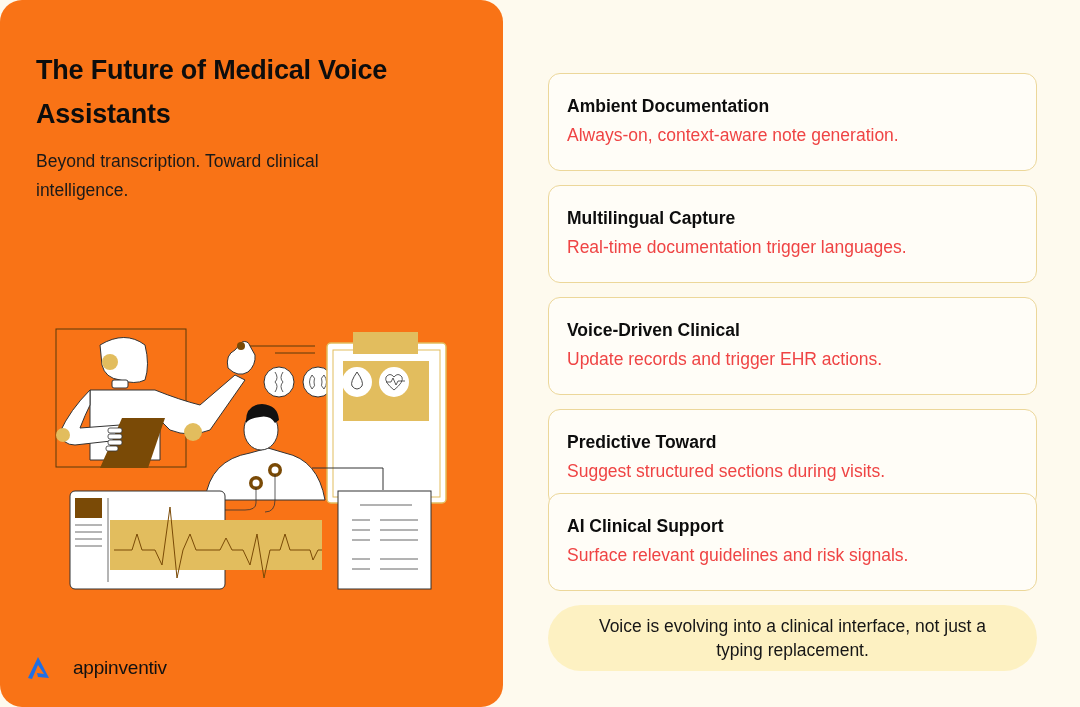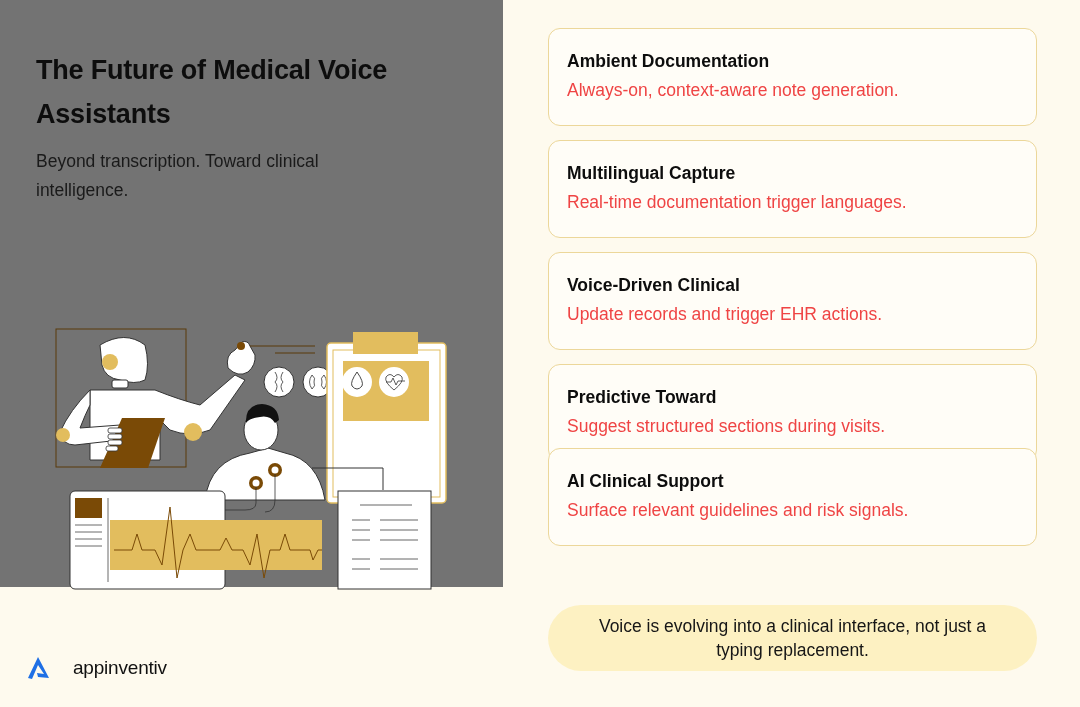--- a/index.html
+++ b/index.html
@@ -1,31 +1,31 @@
 <!DOCTYPE html>
 <html><head>
 <meta charset="utf-8">
 <style>
   * { box-sizing: border-box; margin: 0; padding: 0; }
   html, body { width: 1080px; height: 707px; overflow: hidden; }
   body { font-family: "Liberation Sans", sans-serif; color: #111; background: #fefaee; position: relative; }
 
-  .left-panel { position: absolute; left: 0; top: 0; width: 503px; height: 587px; background: #737373; }
+  .left-panel { position: absolute; left: 0; top: 0; width: 503px; height: 707px; background: #f97316; border-radius: 22px; }
   .right-panel { position: absolute; left: 503px; top: 0; width: 577px; height: 707px; background: #fefaee; }
 
   .title { position: absolute; left: 36px; top: 48px; width: 360px; font-size: 27px; line-height: 44px; font-weight: 700; color: #0d0d0d; letter-spacing: -0.2px; }
   .subtitle { position: absolute; left: 36px; top: 147px; width: 360px; font-size: 17.5px; line-height: 28.5px; color: #1a1a1a; }
 
   .illustration { position: absolute; left: 50px; top: 320px; width: 420px; height: 280px; }
 
   .brand { position: absolute; left: 24px; top: 654px; display: flex; align-items: center; gap: 21px; }
   .brand-mark { width: 28px; height: 28px; }
   .brand-name { font-size: 19px; font-weight: 400; color: #111; letter-spacing: -0.2px; }
 
-  .card { position: absolute; left: 548px; width: 489px; height: 98px; background: #fffdf7; border: 1px solid #ecd79a; border-radius: 12px; padding: 0 18px; }
+  .card { position: absolute; left: 548px; width: 489px; height: 98px; background: #fffdf7; border: 1px solid #ecd79a; border-radius: 12px; padding: 0 18px; margin-top: 45px; }
   .card-title { position: absolute; left: 18px; top: 22px; font-size: 17.5px; font-weight: 700; color: #0d0d0d; }
   .card-desc { position: absolute; left: 18px; top: 51px; font-size: 17.5px; color: #ef4444; }
 
   .callout { position: absolute; left: 548px; top: 605px; width: 489px; height: 66px; background: #fdf1c2; border-radius: 37px; display: flex; align-items: center; justify-content: center; text-align: center; padding: 0 40px; }
   .callout-text { font-size: 17.5px; line-height: 24px; color: #161616; }
 </style>
 </head>
 <body>
 
 <div class="left-panel">

